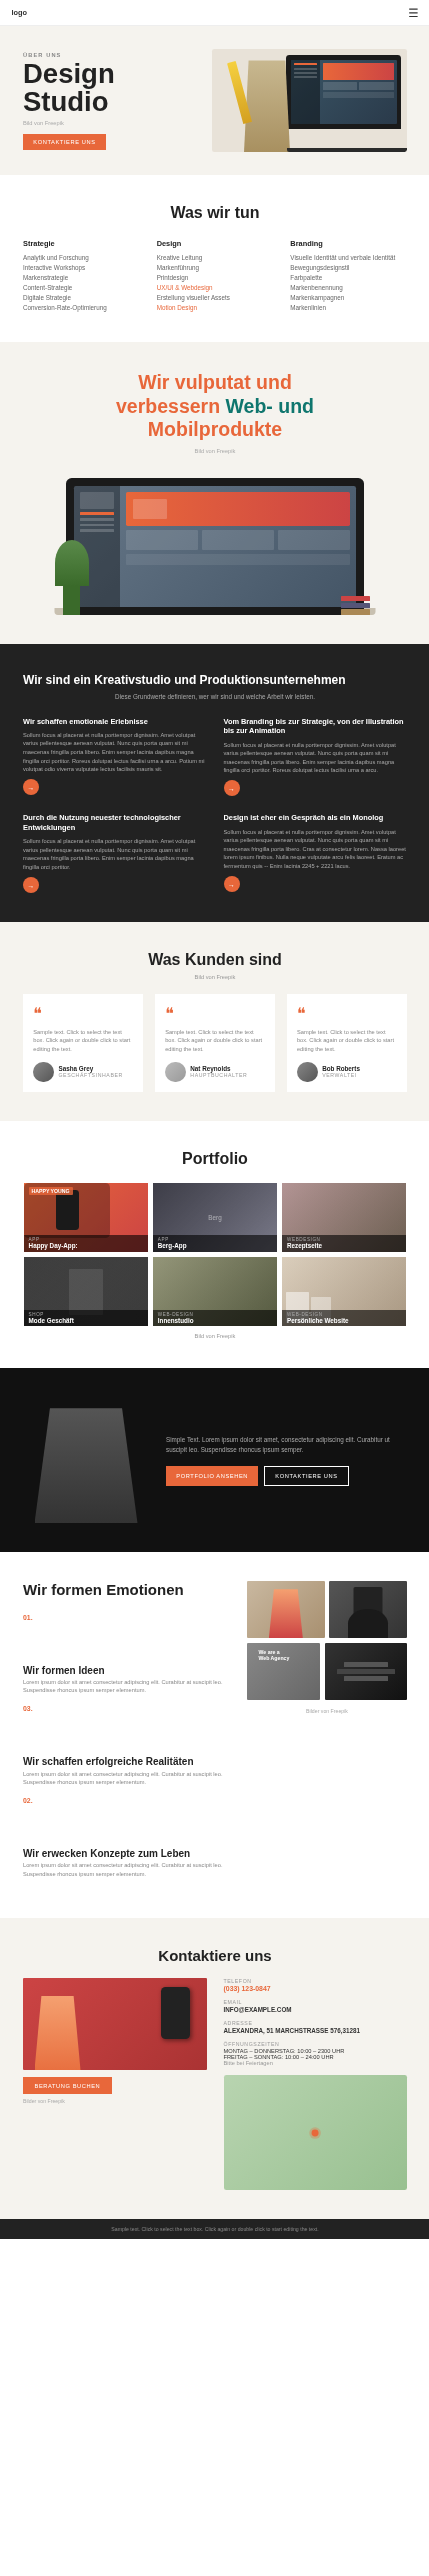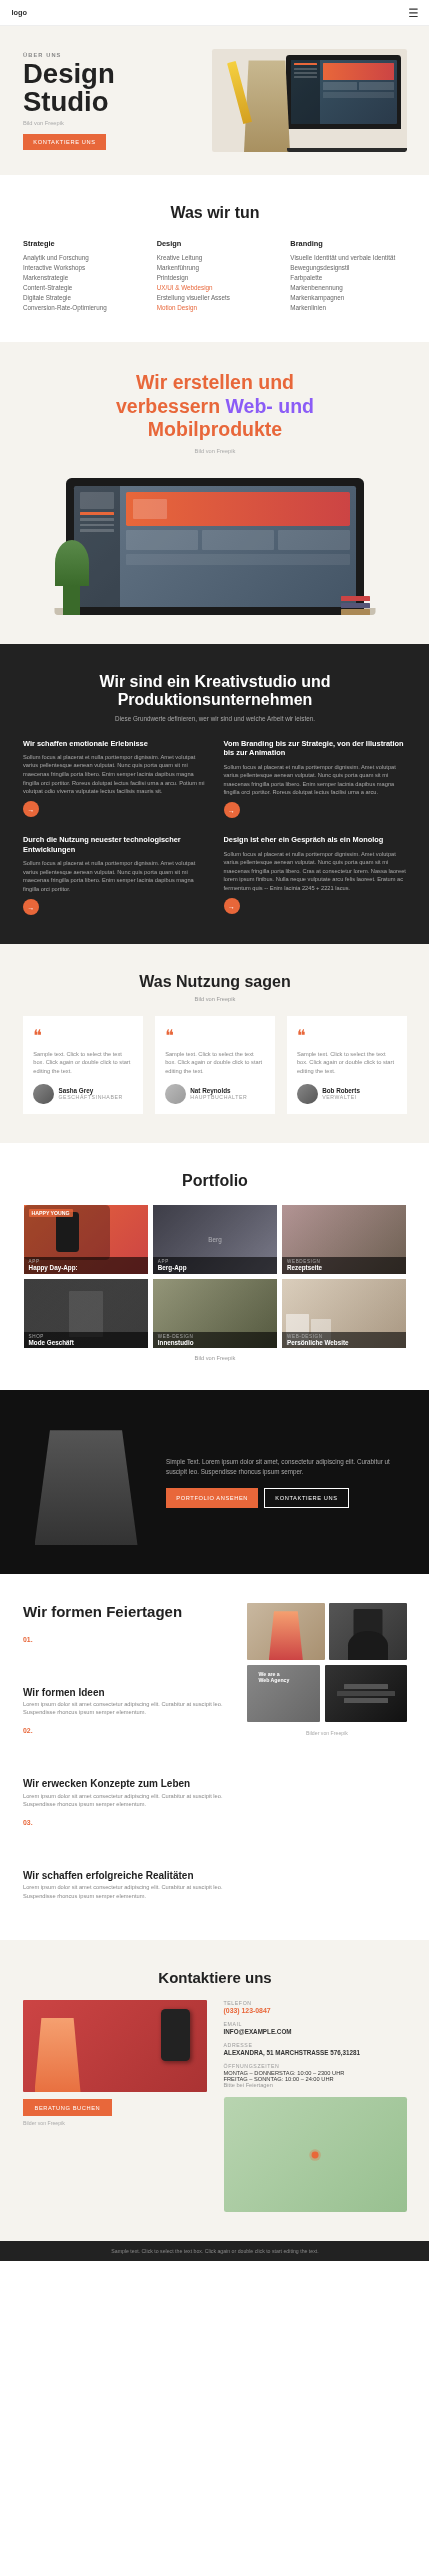--- a/index.html
+++ b/index.html
@@ -35,21 +35,21 @@
     
     .web-products {
       background: #f5f3ee; padding: 29px 23px; text-align: center; min-height: 200px;
       display: flex; flex-direction: column; align-items: center;
     }
     .web-products h2 { font-size: 18.3px; font-weight: 700; color: #222; line-height: 1.2; margin-bottom: 3.4px; }
     .web-products h2 span { color: #e8673a; }
 
     
     .creative-studio { background: #222; color: #fff; padding: 29px 23px; }
-    .creative-studio h2 { font-size: 16px; font-weight: 700; text-align: center; margin-bottom: 5.7px; }
+    .creative-studio h2 { font-size: 12px; font-weight: 700; text-align: left; margin-bottom: 5.7px; }
     .creative-studio .subtitle { font-size: 6.3px; color: #aaa; text-align: center; margin-bottom: 17px; }
     .cs-grid { display: grid; grid-template-columns: 1fr 1fr; gap: 17px; }
     .cs-item h3 { font-size: 7.4px; font-weight: 700; color: #fff; margin-bottom: 4.6px; line-height: 1.3; }
     .cs-item p { font-size: 5.7px; color: #aaa; line-height: 1.5; }
     .cs-number {
       width: 16px; height: 16px; background: #e8673a; color: #fff;
       border-radius: 50%; display: flex; align-items: center; justify-content: center;
       font-size: 6.9px; font-weight: 700; margin-top: 5.7px; cursor: pointer;
     }
 
@@ -245,23 +245,23 @@
         <li>Markenbenennung</li>
         <li>Markenkampagnen</li>
         <li>Markenlinien</li>
       </ul>
     </div>
   </div>
 </section>
 
 <section class="web-products">
   <h2 style="font-size:19.5px;font-weight:700;color:#222;line-height:1.2;margin-bottom:2.3px;">
-    <span>Wir erstellen und</span><br>
+    <span>Wir vulputat und</span><br>
     <span>verbessern</span>
-    <span style="color:#8b5cf6;">Web- und</span><br>
+    <span style="color:#0f766e;">Web- und</span><br>
     <span>Mobilprodukte</span>
   </h2>
   <p style="font-size:5.7px;color:#aaa;margin:4.6px 0 11.5px;">Bild von Freepik</p>
 
   <div style="position:relative;width:332px;height:149px;display:flex;align-items:flex-end;justify-content:center;">
     <div style="position:absolute;bottom:0;left:50%;transform:translateX(-50%);width:321px;height:6.9px;background:#c8c0b0;border-radius:0 0 3.4px 3.4px;"></div>
     <div style="width:298px;height:137px;background:#1a1a1a;border-radius:5.7px 5.7px 0 0;padding:8px;position:relative;z-index:1;">
       <div style="width:100%;height:100%;background:linear-gradient(135deg,#667788,#445566);border-radius:2.3px;overflow:hidden;display:flex;">
         <div style="width:46px;background:rgba(0,0,0,0.35);padding:5.7px;">
           <div style="height:17px;background:rgba(255,255,255,0.15);border-radius:1.1px;margin-bottom:3.4px;"></div>
@@ -318,21 +318,21 @@
     </div>
     <div class="cs-item">
       <h3>Design ist eher ein Gespräch als ein Monolog</h3>
       <p>Sollum focus al placerat et nulla porttempor dignissim. Amet volutpat varius pellentesque aenean vulputat. Nunc quis porta quam sit mi maecenas fringilla porta libero. Cras at consectetur lorem. Nassa laoreet lorem ipsum finibus. Nulla neque vulputate arcu felis laoreet. Eratum ac fermentum quis -- Enim lacinia 2245 + 2221 lacus.</p>
       <div class="cs-number">→</div>
     </div>
   </div>
 </section>
 
 <section class="testimonials">
-  <h2>Was Nutzung sagen</h2>
+  <h2>Was Kunden sind</h2>
   <p class="img-credit">Bild von Freepik</p>
   <div class="testi-grid">
     <div class="testi-card">
       <div class="testi-quote">❝</div>
       <p class="testi-text">Sample text. Click to select the text box. Click again or double click to start editing the text.</p>
       <div class="testi-author">
         <div class="testi-avatar grey"></div>
         <div>
           <div class="testi-name">Sasha Grey</div>
           <div class="testi-role">GESCHÄFTSINHABER</div>
@@ -443,34 +443,34 @@
     <p>Simple Text. Lorem ipsum dolor sit amet, consectetur adipiscing elit. Curabitur ut suscipit leo. Suspendisse rhoncus ipsum semper.</p>
     <div class="collab-btns">
       <button class="btn-primary">PORTFOLIO ANSEHEN</button>
       <button class="btn-secondary">KONTAKTIERE UNS</button>
     </div>
   </div>
 </section>
 
 <section class="we-form">
   <div class="we-form-text">
-    <h2>Wir formen Feiertagen</h2>
+    <h2>Wir formen Emotionen</h2>
     <div class="we-item">
       <div class="we-num">01.</div>
       <h4>Wir formen Ideen</h4>
       <p>Lorem ipsum dolor sit amet consectetur adipiscing elit. Curabitur at suscipit leo. Suspendisse rhoncus ipsum semper elementum.</p>
     </div>
     <div class="we-item">
+      <div class="we-num">03.</div>
+      <h4>Wir schaffen erfolgreiche Realitäten</h4>
+      <p>Lorem ipsum dolor sit amet consectetur adipiscing elit. Curabitur at suscipit leo. Suspendisse rhoncus ipsum semper elementum.</p>
+    </div>
+    <div class="we-item">
       <div class="we-num">02.</div>
       <h4>Wir erwecken Konzepte zum Leben</h4>
-      <p>Lorem ipsum dolor sit amet consectetur adipiscing elit. Curabitur at suscipit leo. Suspendisse rhoncus ipsum semper elementum.</p>
-    </div>
-    <div class="we-item">
-      <div class="we-num">03.</div>
-      <h4>Wir schaffen erfolgreiche Realitäten</h4>
       <p>Lorem ipsum dolor sit amet consectetur adipiscing elit. Curabitur at suscipit leo. Suspendisse rhoncus ipsum semper elementum.</p>
     </div>
   </div>
   <div class="we-form-imgs">
     <div class="we-img-row">
       <div class="we-img-box wi1" style="background:linear-gradient(135deg,#c9b8a0,#a89070);position:relative;overflow:hidden;">
         <div style="position:absolute;bottom:0;left:50%;transform:translateX(-50%);width:34px;height:49px;background:linear-gradient(180deg,#f5a070,#c44);clip-path:polygon(15% 0%,85% 0%,100% 100%,0% 100%);"></div>
       </div>
       <div class="we-img-box wi2" style="background:linear-gradient(135deg,#555,#333);position:relative;overflow:hidden;">
         <div style="position:absolute;top:5.7px;left:50%;transform:translateX(-50%);width:29px;height:40px;background:#222;border-radius:1.7px;"></div>

